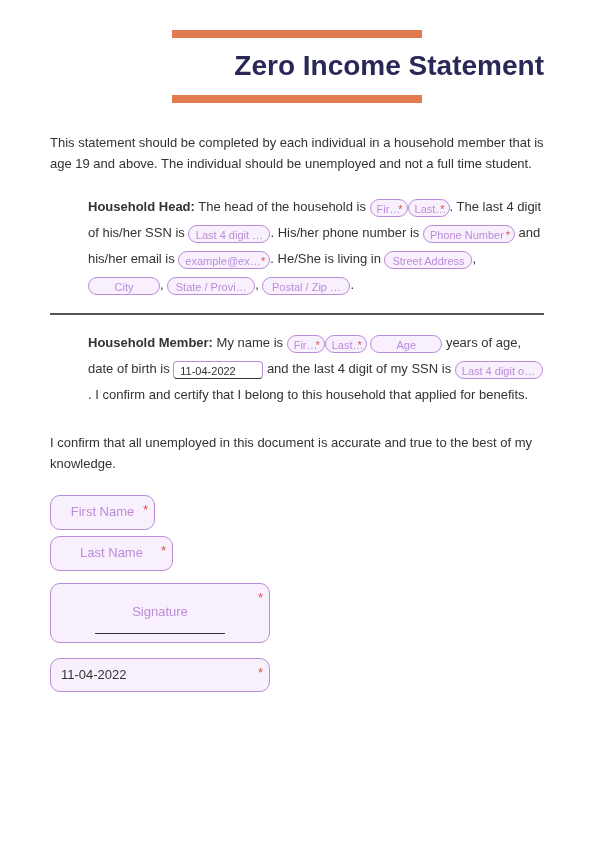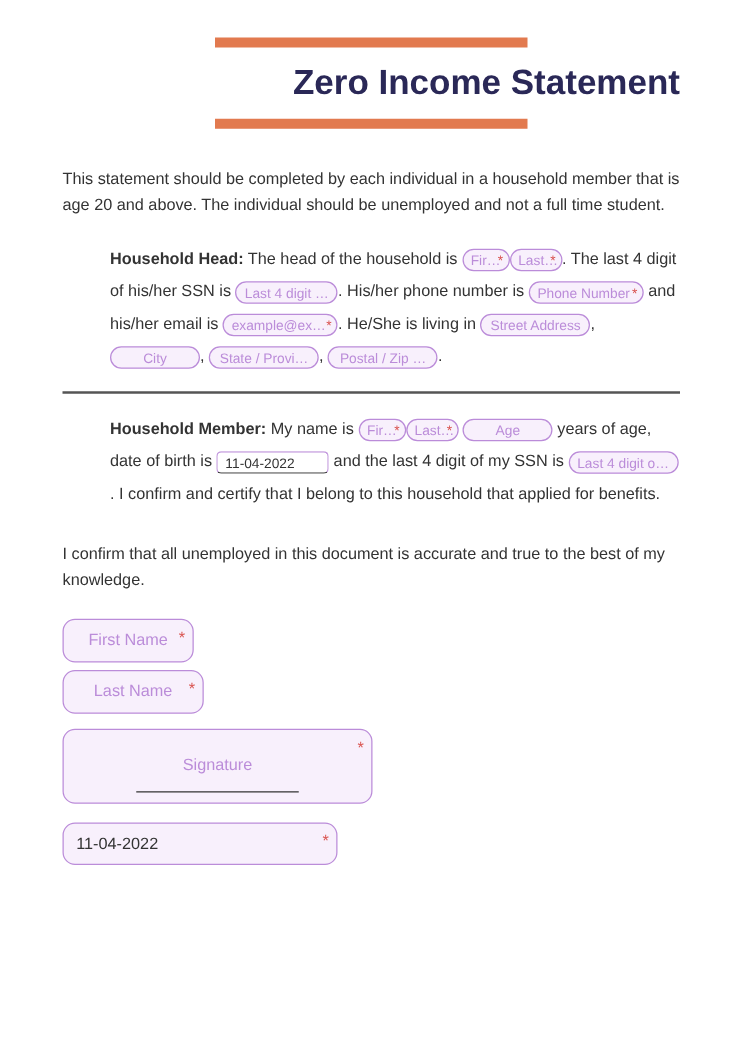--- a/index.html
+++ b/index.html
@@ -12,50 +12,50 @@
 .flow { line-height: 2; margin-left: 38px; }
 .field { display: inline-block; border: 1px solid #bb8cd9; border-radius: 10px; background: #f8f0fc; color: #bb8cd9; font-size: 11px; padding: 0 6px; vertical-align: middle; position: relative; height: 18px; line-height: 18px; overflow: hidden; white-space: nowrap; }
 .field.req::after { content: "*"; color: #d9534f; position: absolute; right: 4px; top: 0; }
 .field.req { padding-right: 12px; }
 .date-field { display: inline-block; border: 1px solid #bb8cd9; border-radius: 4px; background: #fff; color: #333; font-size: 11px; padding: 0 6px; height: 18px; line-height: 18px; vertical-align: middle; border-bottom: 1px solid #333; }
 .divider { border-top: 2px solid #555; margin: 15px 0; }
 .confirm-text { margin-top: 25px; margin-bottom: 20px; }
 .name-row { display: flex; gap: 6px; margin-bottom: 12px; flex-direction: column; }
 .big-field { border: 1px solid #bb8cd9; border-radius: 10px; background: #f8f0fc; color: #bb8cd9; font-size: 13px; padding: 6px 10px; position: relative; }
 .big-field.req::after { content: "*"; color: #d9534f; position: absolute; right: 6px; top: 4px; }
-.sig-box { border: 1px solid #bb8cd9; border-radius: 10px; background: #f8f0fc; height: 60px; width: 248px; position: relative; display: flex; align-items: center; justify-content: center; color: #bb8cd9; font-size: 13px; margin-bottom: 15px; }
+.sig-box { border: 1px solid #bb8cd9; border-radius: 10px; background: #f8f0fc; height: 60px; width: 220px; position: relative; display: flex; align-items: center; justify-content: center; color: #bb8cd9; font-size: 13px; margin-bottom: 15px; }
 .sig-box::after { content: "*"; color: #d9534f; position: absolute; right: 6px; top: 4px; }
 .sig-line { position: absolute; bottom: 8px; left: 50%; transform: translateX(-50%); width: 130px; border-bottom: 1px solid #333; }
 .date-box { border: 1px solid #bb8cd9; border-radius: 10px; background: #f8f0fc; padding: 6px 10px; width: 220px; color: #333; font-size: 13px; position: relative; }
 .date-box::after { content: "*"; color: #d9534f; position: absolute; right: 6px; top: 4px; }
 </style>
 </head>
 <body>
 
 <div class="header-bar-top"></div>
 <div class="title">Zero Income Statement</div>
 <div class="header-bar-bottom"></div>
 
-<p class="intro">This statement should be completed by each individual in a household member that is age 20 and above. The individual should be unemployed and not a full time student.</p>
+<p class="intro">This statement should be completed by each individual in a household member that is age 19 and above. The individual should be unemployed and not a full time student.</p>
 
 <div class="flow">
 <span class="section-label">Household Head:</span><span> The head of the household is </span><span class="field req" style="width:38px">Fir…</span><span class="field req" style="width:42px">Last…</span><span>. The last 4 digit of his/her SSN is </span><span class="field" style="width:82px;text-align:center">Last 4 digit …</span><span>. His/her phone number is </span><span class="field req" style="width:92px;text-align:center">Phone Number</span><span> and his/her email is </span><span class="field req" style="width:92px;text-align:center">example@ex…</span><span>. He/She is living in </span><span class="field" style="width:88px;text-align:center">Street Address</span>, <span class="field" style="width:72px;text-align:center">City</span>, <span class="field" style="width:88px;text-align:center">State / Provi…</span>, <span class="field" style="width:88px;text-align:center">Postal / Zip …</span>.
 </div>
 
 <div class="divider"></div>
 
 <div class="flow">
 <span class="section-label">Household Member:</span><span> My name is </span><span class="field req" style="width:38px">Fir…</span><span class="field req" style="width:42px">Last…</span> <span class="field" style="width:72px;text-align:center">Age</span><span> years of age, date of birth is </span><span class="date-field" style="width:90px">11-04-2022</span><span> and the last 4 digit of my SSN is </span><span class="field" style="width:88px">Last 4 digit o…</span>.<span> I confirm and certify that I belong to this household that applied for benefits.</span>
 </div>
 
 <p class="confirm-text">I confirm that all unemployed in this document is accurate and true to the best of my knowledge.</p>
 
 <div class="name-row">
 <div class="big-field req" style="width:105px;text-align:center">First Name</div>
-<div class="big-field req" style="width:113px;text-align:center">Last Name</div>
+<div class="big-field req" style="width:123px;text-align:center">Last Name</div>
 </div>
 
 <div class="sig-box">
 <span>Signature</span>
 <div class="sig-line"></div>
 </div>
 
 <div class="date-box">11-04-2022</div>
 
 </body></html>

